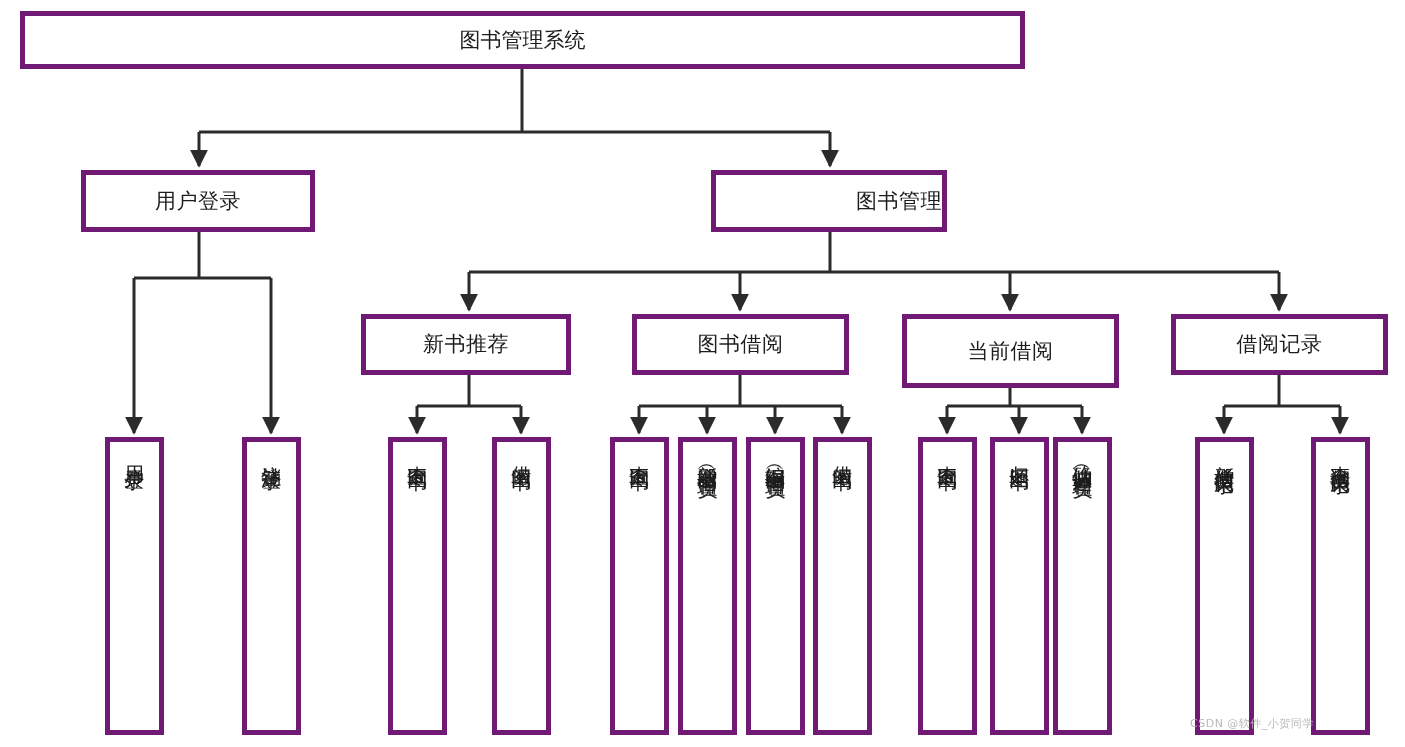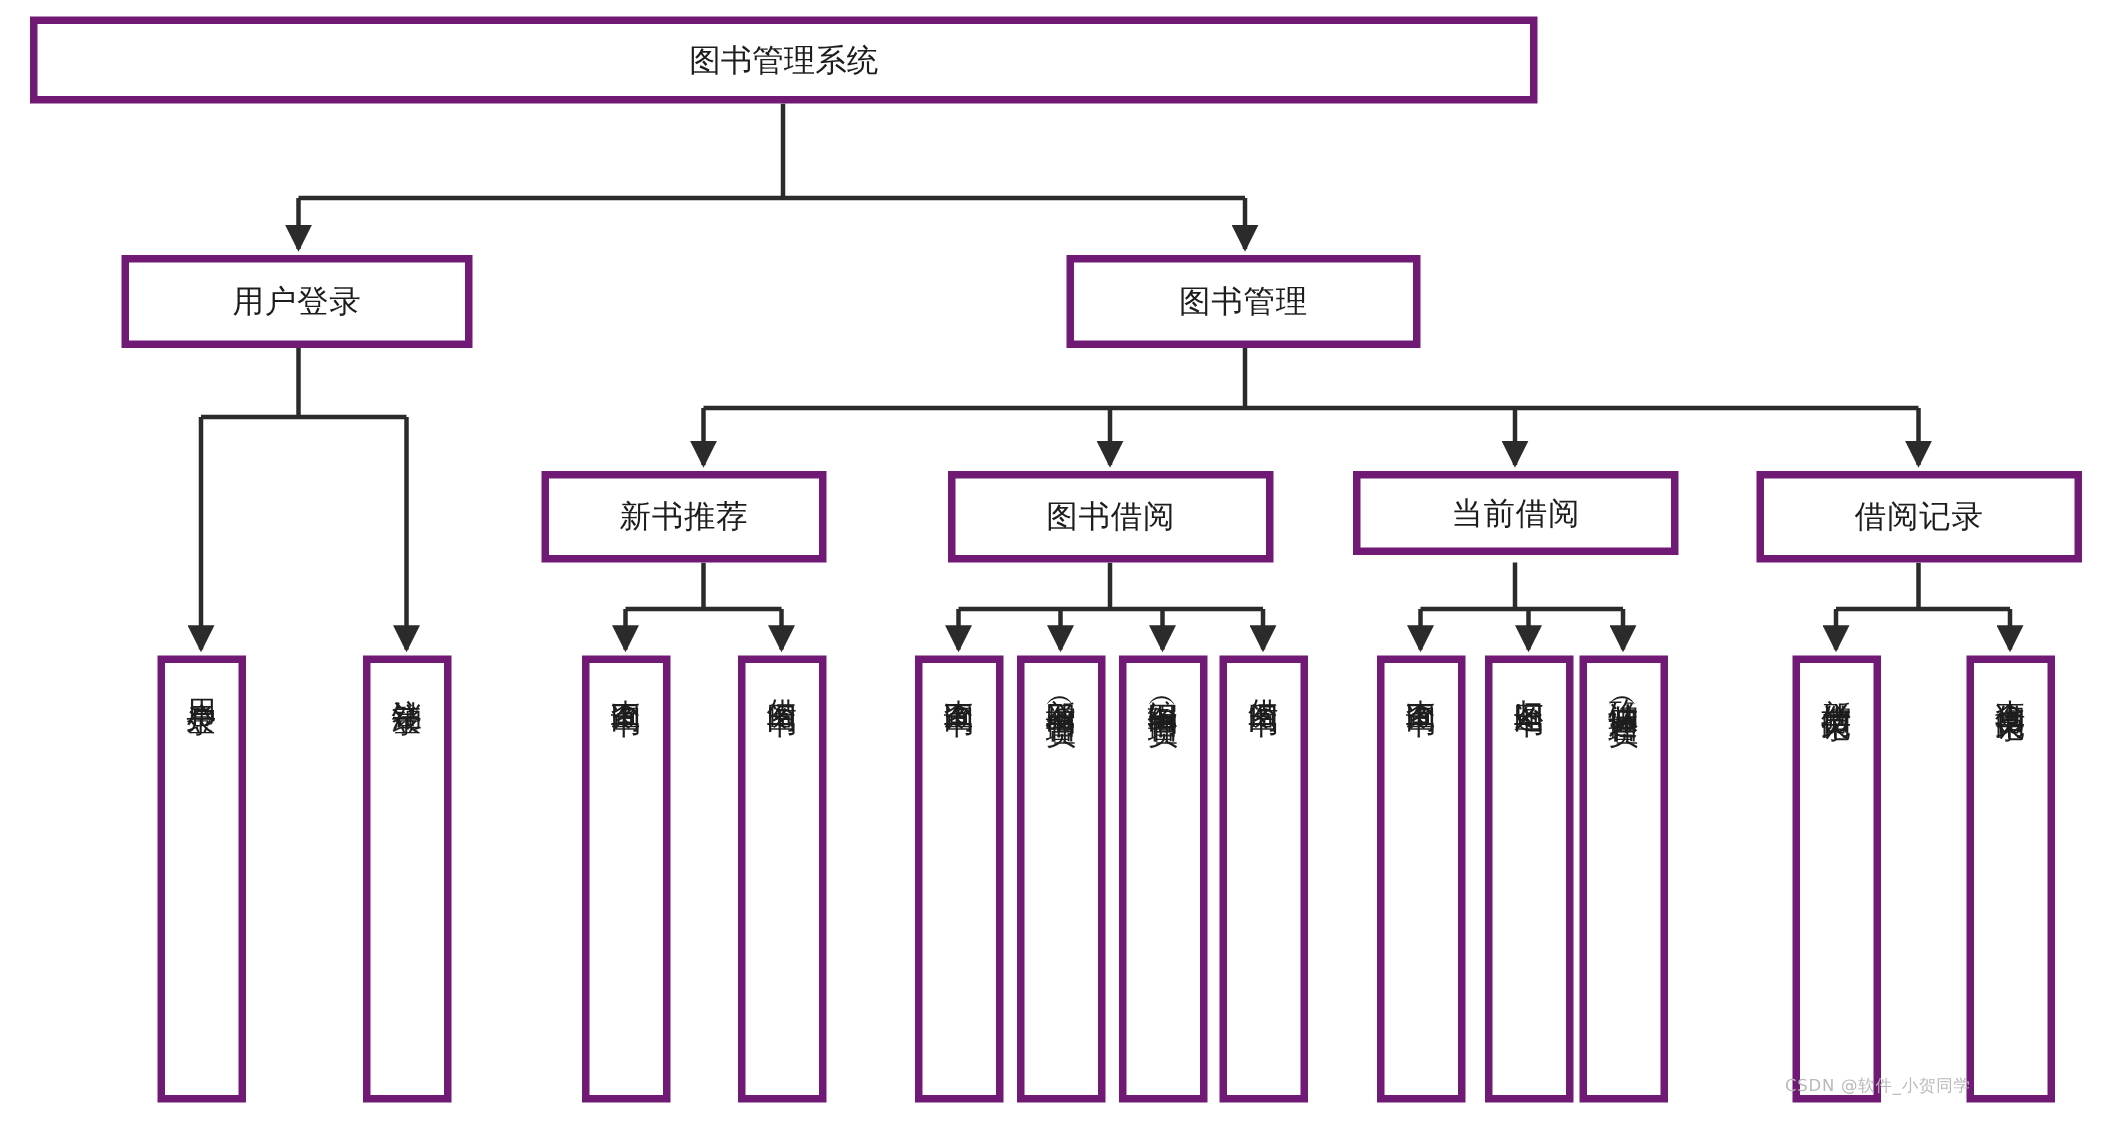--- a/index.html
+++ b/index.html
@@ -128,33 +128,33 @@
   </svg>
 
   <div class="node root" style="left:20px; top:11px; width:1005px; height:58px;">
     <span class="node-label">图书管理系统</span>
   </div>
 
   <div class="node horizontal" style="left:81px; top:170px; width:234px; height:62px;">
     <span class="node-label">用户登录</span>
   </div>
 
-  <div class="node horizontal" style="left:711px; top:170px; width:236px; height:62px;">
+  <div class="node horizontal" style="left:711px; top:170px; width:236px; height:62px;justify-content:flex-end;">
     <span class="node-label">图书管理</span>
   </div>
 
-  <div class="node horizontal" style="left:361px; top:314px; width:190px; height:61px;">
+  <div class="node horizontal" style="left:361px; top:314px; width:210px; height:61px;">
     <span class="node-label">新书推荐</span>
   </div>
 
   <div class="node horizontal" style="left:632px; top:314px; width:217px; height:61px;">
     <span class="node-label">图书借阅</span>
   </div>
 
-  <div class="node horizontal" style="left:902px; top:314px; width:217px; height:56px;">
+  <div class="node horizontal" style="left:902px; top:314px; width:217px; height:74px;">
     <span class="node-label">当前借阅</span>
   </div>
 
   <div class="node horizontal" style="left:1171px; top:314px; width:217px; height:61px;align-items:center;">
     <span class="node-label">借阅记录</span>
   </div>
 
   <div class="node vertical" style="left:105px; top:437px; width:59px; height:298px;">
     <span class="node-label">用户登录</span>
   </div>

